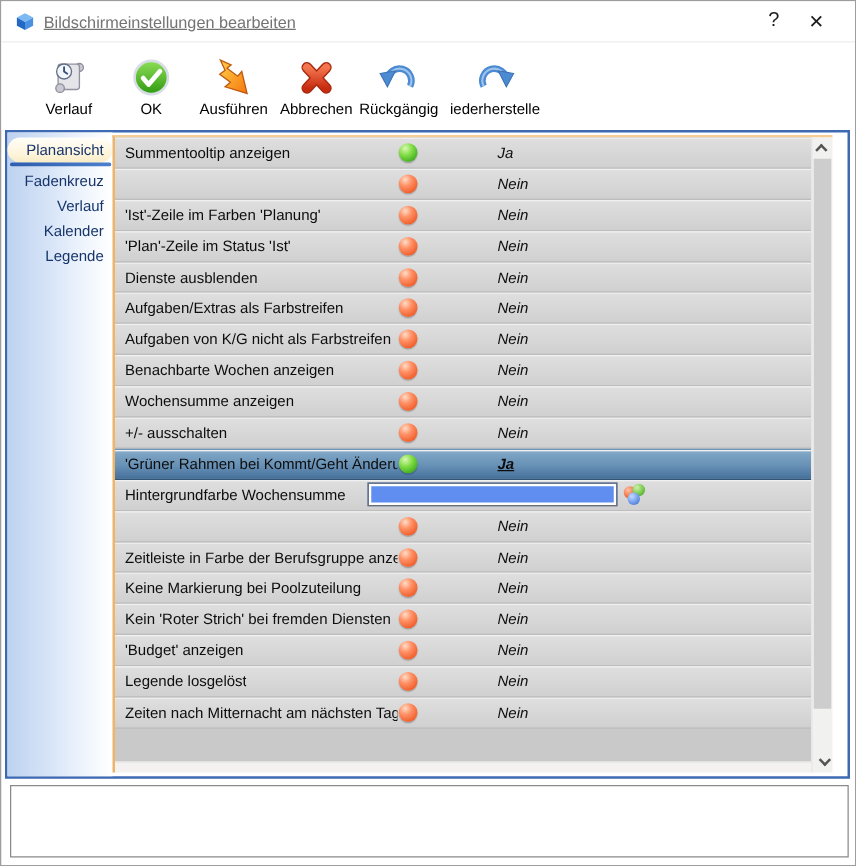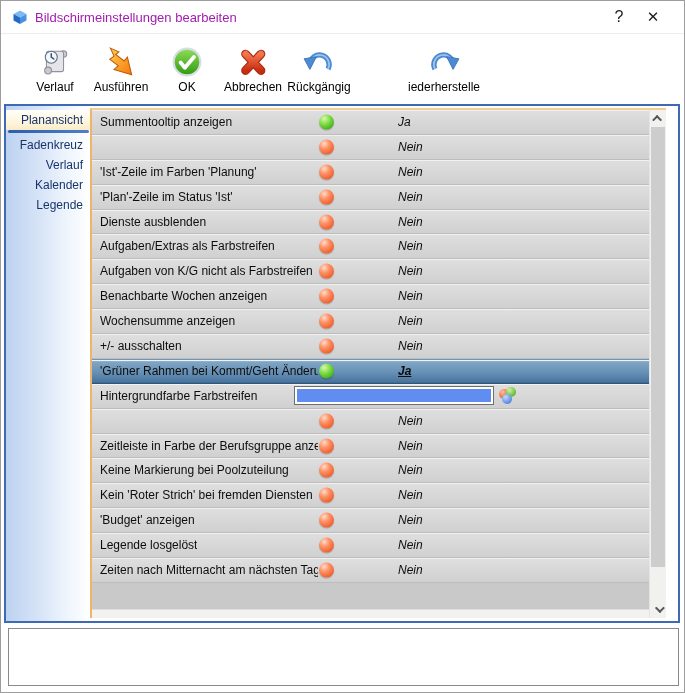--- a/index.html
+++ b/index.html
@@ -3,40 +3,40 @@
 <meta charset="utf-8">
 <style>
   * { box-sizing: border-box; margin: 0; padding: 0; }
   html,body { width:685px; height:693px; }
   body { font-family:"Liberation Sans", sans-serif; background:#fff; position:relative; }
   .window { position:absolute; inset:0; border:1px solid #9d9d9d; background:#fff; overflow:hidden; }
 
   
   .titlebar { height:32px; display:flex; align-items:center; padding-left:11px; background:#fff; }
   .win-icon { width:16px; height:16px; margin-right:7px; flex:0 0 auto; }
-  .win-title { font-size:13px; color:#a21caf; }
+  .win-title { font-size:13px; color:#737373;text-decoration:underline; }
   .titlebar .spacer { flex:1; }
   .cap-btn { width:34px; height:30px; display:flex; align-items:center; justify-content:center;
              font-size:16px; color:#1c1c1c; cursor:default; }
   .cap-btn.close { margin-right:14px; font-size:15px; }
 
   
   .toolbar { height:71px; border-top:1px solid #ededed; display:flex; align-items:flex-start; padding:12px 0 0 21px; background:#fff; }
   .tbtn { width:66px; display:flex; flex-direction:column; align-items:center; cursor:default; }
-  .tbtn.wide { width:88px;margin-left:48px; }
+  .tbtn.wide { width:88px; }
   .tbtn svg { width:32px; height:32px; display:block; }
   .tbtn .tlabel { font-size:12px; color:#000; margin-top:2px; white-space:nowrap; }
 
   
   .tabctl { position:absolute; left:3px; top:103px; width:676px; height:519px;
             border:2px solid #3d6ab3; background:#fff; }
   .sidebar { position:absolute; left:0; top:0; width:84px; height:100%;
              background:linear-gradient(90deg,#bdd2f0 0%, #d7e4f7 40%, #f0f6fd 75%, #ffffff 100%);
              padding-top:4px; }
-  .side-item { text-align:right; padding:3px 7px 3px 0; font-size:12px; color:#17356b; cursor:default; }
+  .side-item { text-align:right; padding:3px 7px 3px 0; font-size:12px; color:#17356b; cursor:default;border-radius:10px; }
   .side-item.selected { background:linear-gradient(180deg,#fffef9 0%, #fdf3d8 70%, #f8ecc4 100%); }
   .tab-underline { height:3px; background:linear-gradient(90deg,#2d5dac,#4d80cc); border-radius:3px; margin:0 1px 2px 2px; }
 
   
   .grid { position:absolute; left:84px; top:2px; width:576px; height:510px; background:#fff;
           border-left:2px solid #eeb469; border-top:2px solid #f3cd93;padding-left:40px; }
   .rows { position:absolute; left:0; top:0; right:17px; bottom:9px; overflow:hidden; background:#c9c9c9; }
   .row { position:relative; height:24.9px; background:linear-gradient(180deg,#dfdfdf 0%, #d0d0d0 100%);
          border-bottom:1px solid #bdbdbd; box-shadow:inset 0 1px 0 #f1f1f1; cursor:default; }
   .row-label { position:absolute; left:8px; top:50%; transform:translateY(-50%); font-size:12px; color:#0d0d0d;
@@ -100,42 +100,42 @@
         <circle cx="8.5" cy="23" r="3.2" fill="#c9c9d3" stroke="#8f8f9b"></circle>
         <circle cx="11.5" cy="10.5" r="5.6" fill="#f3f7fc" stroke="#5f718a"></circle>
         <path d="M11.5 7.2 v3.3 l2.4 1.7" stroke="#35507a" fill="none" stroke-width="1.4" stroke-linecap="round"></path>
       </svg>
       <span class="tlabel">Verlauf</span>
     </div>
 
     <div class="tbtn">
       <svg viewBox="0 0 30 30">
         <defs>
-            <linearGradient id="og" x1="0" y1="0" x2="1" y2="1">
-          <stop offset="0" stop-color="#ffd24a"></stop>
-              <stop offset="1" stop-color="#f6760d"></stop>
-        </linearGradient>
-          </defs>
-        <polygon points="5,2 13,5.5 10,8 18,14 21,10.5 25,27 8.5,22 12.5,18.5 4.5,12.5 8.5,9.5" fill="url(#og)" stroke="#c05a10" stroke-width="1"></polygon>
-      </svg>
-      <span class="tlabel">Ausführen</span>
-    </div>
-
-    <div class="tbtn">
-      <svg viewBox="0 0 30 30">
-        <defs>
             <linearGradient id="gr" x1="0" y1="0" x2="0" y2="1">
           <stop offset="0" stop-color="#8ede57"></stop>
               <stop offset="1" stop-color="#2f9a10"></stop>
         </linearGradient>
           </defs>
         <circle cx="15" cy="15" r="12.5" fill="url(#gr)" stroke="#d6dde4" stroke-width="2"></circle>
         <path d="M9 15.5 l4 4.8 8.5 -10" stroke="#fff" stroke-width="3.6" fill="none" stroke-linecap="round" stroke-linejoin="round"></path>
       </svg>
       <span class="tlabel">OK</span>
+    </div>
+
+    <div class="tbtn">
+      <svg viewBox="0 0 30 30">
+        <defs>
+            <linearGradient id="og" x1="0" y1="0" x2="1" y2="1">
+          <stop offset="0" stop-color="#ffd24a"></stop>
+              <stop offset="1" stop-color="#f6760d"></stop>
+        </linearGradient>
+          </defs>
+        <polygon points="5,2 13,5.5 10,8 18,14 21,10.5 25,27 8.5,22 12.5,18.5 4.5,12.5 8.5,9.5" fill="url(#og)" stroke="#c05a10" stroke-width="1"></polygon>
+      </svg>
+      <span class="tlabel">Ausführen</span>
     </div>
 
     <div class="tbtn">
       <svg viewBox="0 0 30 30">
         <defs>
             <linearGradient id="rg" x1="0" y1="0" x2="0" y2="1">
           <stop offset="0" stop-color="#f4764f"></stop>
               <stop offset="1" stop-color="#c82c10"></stop>
         </linearGradient>
           </defs>
@@ -238,21 +238,21 @@
     <span class="row-value">Nein</span>
 
   </div>
           <div class="row selected">
     <span class="row-label">'Grüner Rahmen bei Kommt/Geht Änderun</span>
     <span class="orb green"></span>
     <span class="row-value">Ja</span>
 
   </div>
           <div class="row">
-    <span class="row-label">Hintergrundfarbe Farbstreifen</span>
+    <span class="row-label">Hintergrundfarbe Wochensumme</span>
 
     <span class="swatch-wrap" style="">
       <span class="swatch" style="background: rgb(95, 142, 240);"></span>
       <span class="palette">
         <i class="ball red"></i>
         <i class="ball green"></i>
         <i class="ball blue"></i>
       </span>
     </span>
   </div>

